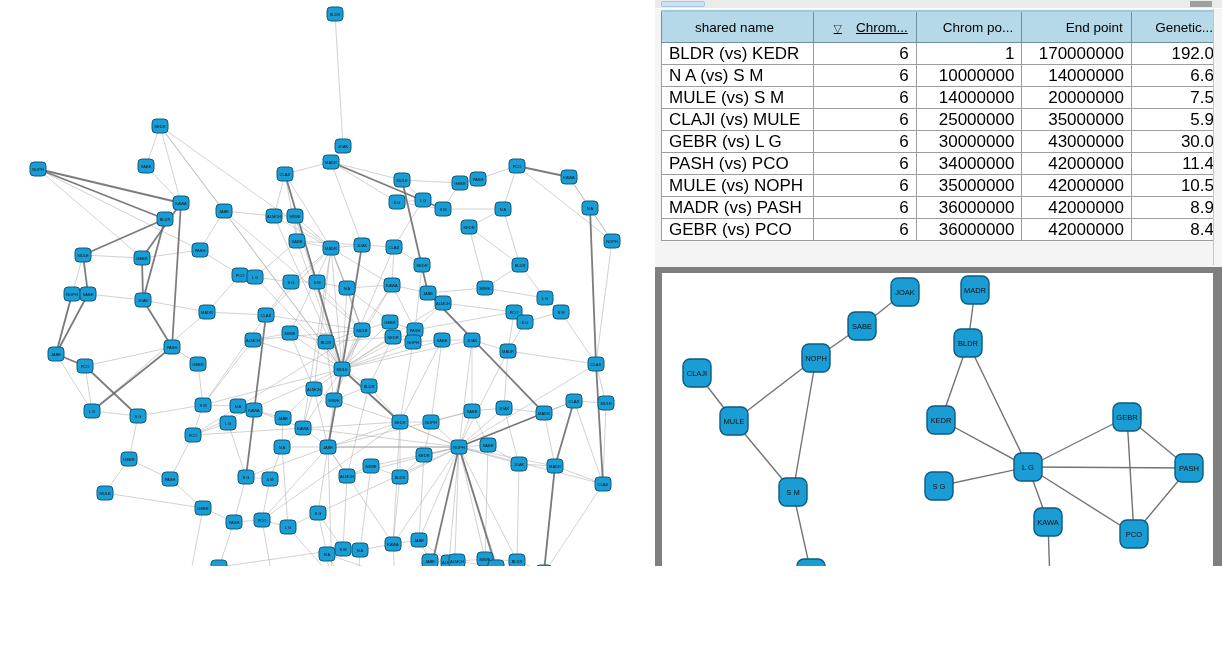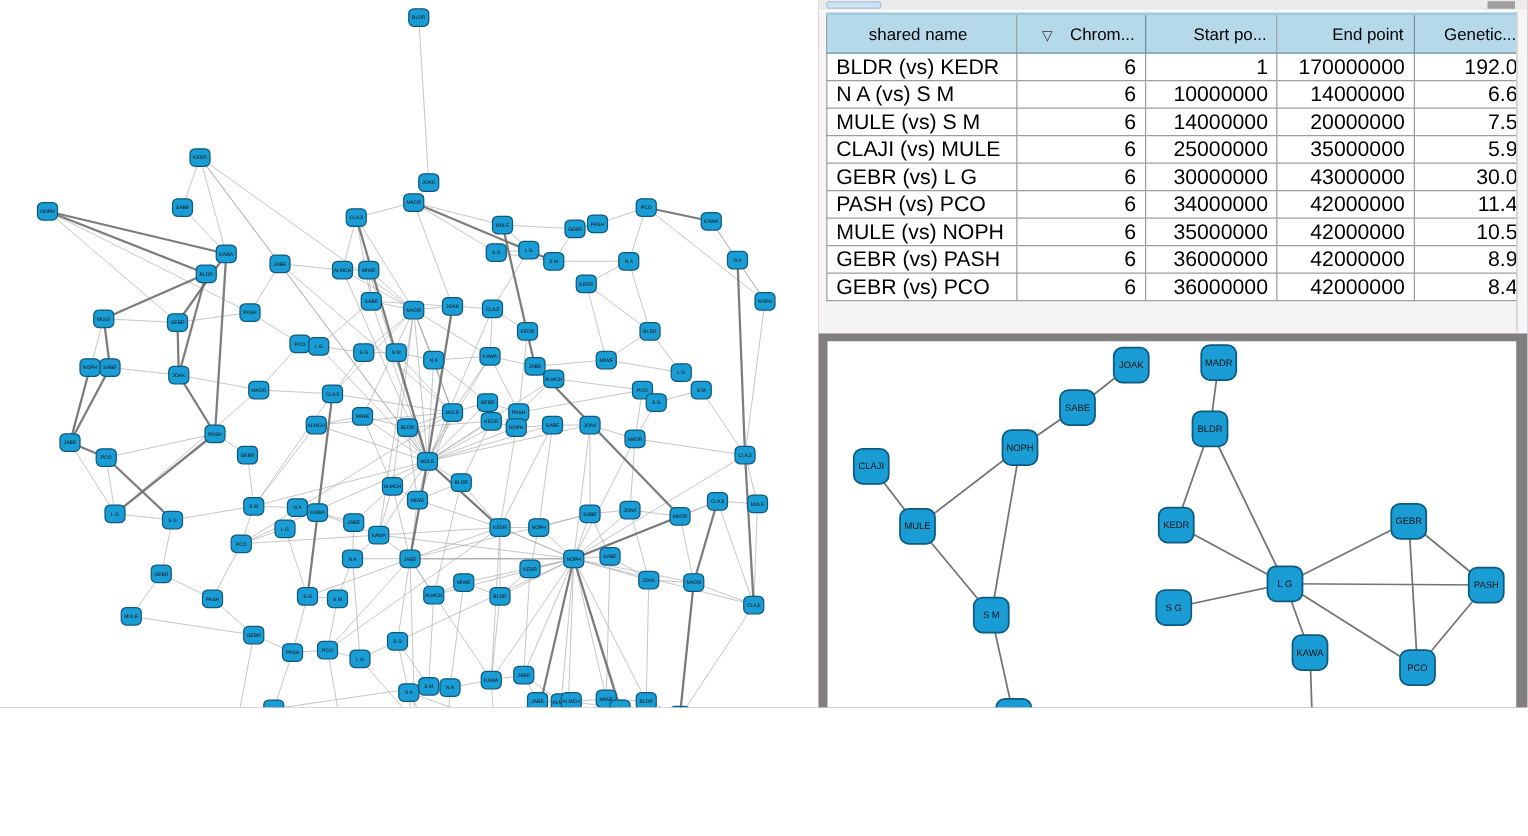--- a/index.html
+++ b/index.html
@@ -916,22 +916,22 @@
 
   <div class="table-panel">
     <div class="hscroll">
       <div class="thumb"></div>
       <div class="corner"></div>
     </div>
     <table class="attr">
       <thead>
           <tr id="attr-head-row">
             <th class="c0" style="width: 143px;">shared name</th>
-            <th class="r" style="width: 104px;"><span class="filter-glyph">▽</span>Chrom...</th>
-            <th class="r" style="width: 105px;">Start po...</th>
+            <th class="r" style="width: 104px; text-decoration: underline;"><span class="filter-glyph">▽</span>Chrom...</th>
+            <th class="r" style="width: 105px;">Chrom po...</th>
             <th class="r" style="width: 105px;">End point</th>
             <th class="r" style="width: 94px;">Genetic...</th>
           </tr>
         </thead>
       <tbody id="attr-body">
           <tr>
             <td class="l">BLDR (vs) KEDR</td>
             <td class="r">6</td>
             <td class="r">1</td>
             <td class="r">170000000</td>
@@ -973,21 +973,21 @@
             <td class="r">11.4</td>
           </tr>
           <tr>
             <td class="l">MULE (vs) NOPH</td>
             <td class="r">6</td>
             <td class="r">35000000</td>
             <td class="r">42000000</td>
             <td class="r">10.5</td>
           </tr>
           <tr>
-            <td class="l">GEBR (vs) PASH</td>
+            <td class="l">MADR (vs) PASH</td>
             <td class="r">6</td>
             <td class="r">36000000</td>
             <td class="r">42000000</td>
             <td class="r">8.9</td>
           </tr>
           <tr>
             <td class="l">GEBR (vs) PCO</td>
             <td class="r">6</td>
             <td class="r">36000000</td>
             <td class="r">42000000</td>

